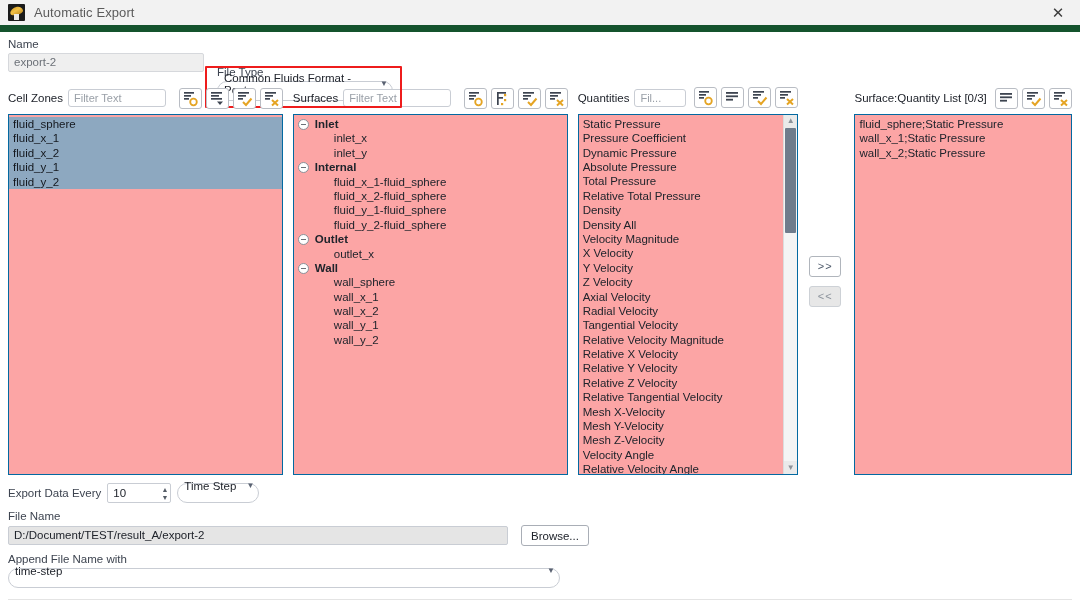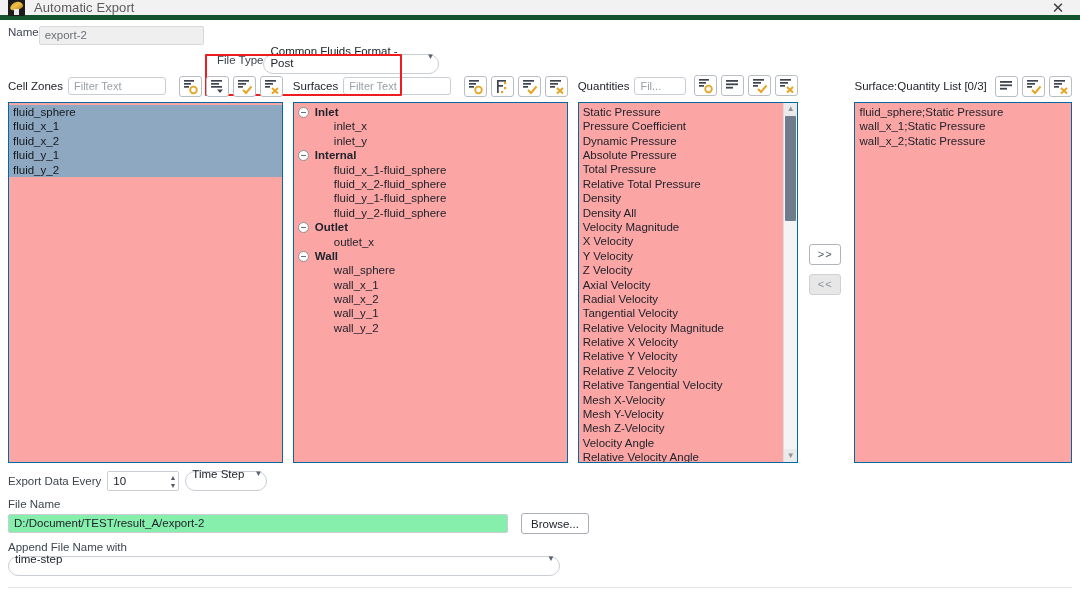--- a/index.html
+++ b/index.html
@@ -9,23 +9,23 @@
     background: #ffffff;
     font-family: "Liberation Sans", sans-serif;
     font-size: 12px;
     color: #20242c;
     overflow: hidden;
   }
   .window { width: 1080px; height: 607px; position: relative; background: #fff; }
 
   
   .titlebar {
-    height: 20px;
+    height: 32px;
     background: #f2f2f2;
-    border-bottom: 5px solid #14532d;
+    border-bottom: 7px solid #14532d;
     display: flex; align-items: center;
     padding: 0 4px 0 8px;
   }
   .app-icon {
     width: 17px; height: 17px;
     background: #1b1b1b;
     border-radius: 1px;
     position: relative; flex: 0 0 auto;
     overflow: hidden;
   }
@@ -54,27 +54,27 @@
     width: 36px; height: 28px;
     display: flex; align-items: center; justify-content: center;
     color: #3c3c3c; font-size: 15px; line-height: 1;
     cursor: pointer;
   }
 
   
   .content { position: relative; padding: 0 8px; }
 
   .row-top { display: flex; align-items: flex-start; margin-top: 6px; height: 42px; }
-  .field-block { display: flex; flex-direction: row; }
+  .field-block { display: flex; flex-direction: column; }
   .field-label { font-size: 11.5px; color: #3d4450; margin-bottom: 3px; }
   .text-input {
     height: 19px;
     border: 1px solid #c9cdd4;
     border-radius: 2px;
-    background: #86efac;
+    background: #e5e5e5;
     padding: 0 5px;
     font-size: 11.5px;
     color: #20242c;
     line-height: 17px;
     display: block;
   }
   .text-input.disabled { background: #efefef; color: #6c7178; border-color: #d6d8dc; }
 
   #name-block { width: 196px; }
   #name-block .text-input { width: 196px; }
@@ -207,21 +207,21 @@
   #result-panel { width: 224px; margin-left: 2px; }
   #result-panel .panel-title { margin-right: 2px; }
   #result-list { padding-top: 2px; }
 
   
   .bottom { margin-top: 8px; }
   .bot-row { display: flex; align-items: center; gap: 6px; }
   .spin-wrap {
     display: flex; align-items: center;
     border: 1px solid #c9cdd4; border-radius: 2px; background: #fff;
-    height: 20px; width: 72px; padding: 0 2px 0 5px;
+    height: 20px; width: 64px; padding: 0 2px 0 5px;
     font-size: 11.5px;
   }
   .spin-wrap .val { flex: 1 1 auto; }
   .spin-arrows { display: flex; flex-direction: column; gap: 1px; }
   .spin-arrows span { font-size: 7px; line-height: 7px; color: #555c66; cursor: pointer; }
   #timestep-combo { width: 82px; }
   .sub-label { font-size: 11.5px; color: #3d4450; margin: 7px 0 3px; }
   #filename-input { width: 500px; }
   .browse-btn {
     height: 21px; padding: 0 9px;

